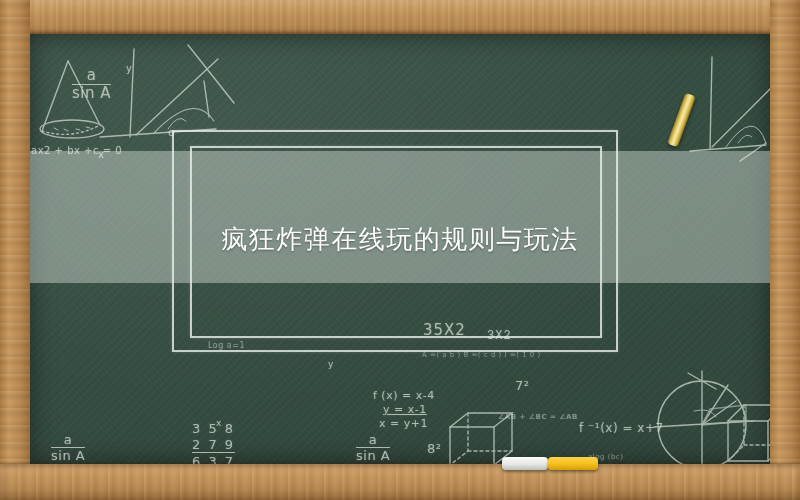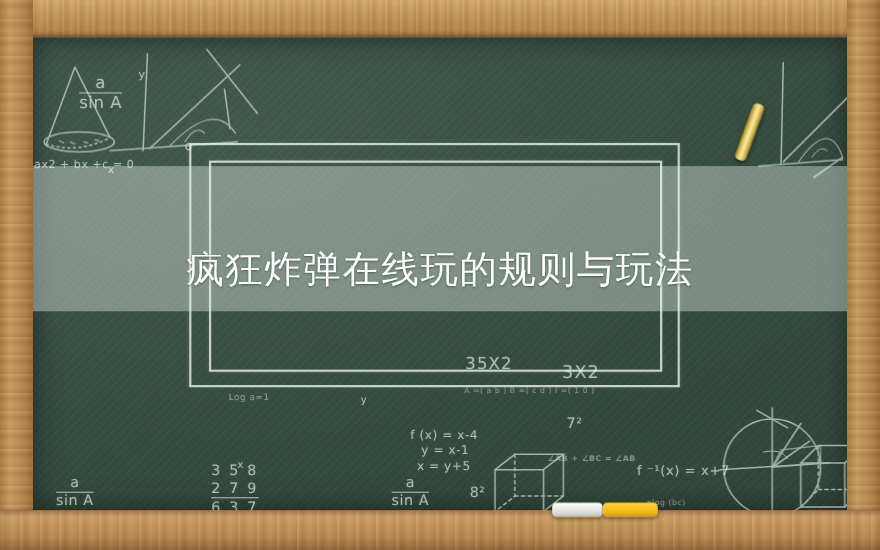--- a/index.html
+++ b/index.html
@@ -132,21 +132,21 @@
     pointer-events: none;
   }
 
   
   .title {
     position: absolute;
     left: 0; top: 222px;
     width: 800px;
     text-align: center;
     font-family: "DejaVu Sans", sans-serif;
-    font-size: 34px;
+    font-size: 26px;
     font-weight: 500;
     color: #ffffff;
     letter-spacing: 1.5px;
     text-shadow: 0 1px 2px rgba(40,50,44,0.55);
   }
 
   
   .chalk-stick {
     position: absolute;
     border-radius: 4px;
@@ -259,43 +259,43 @@
         <span class="den">sin A</span>
       </span>
     </div>
     <div class="chalk-text" style="left:98px; top:30px; font-size:10px;">y</div>
     <div class="chalk-text" style="left:70px; top:116px; font-size:10px;">x</div>
     <div class="chalk-text" style="left:140px; top:93px; font-size:11px;">o</div>
     <div class="chalk-text" style="left:3px; top:112px; font-size:10px;">ax2 + bx +c = 0</div>
 
     <div class="chalk-text" style="left:345px; top:356px; font-size:11px; line-height:1.25;">
       <div>f (x) = x-4</div>
-      <div style="padding-left:10px;">y = x-1</div>
-      <div style="padding-left:6px;">x = y+5</div>
+      <div style="padding-left:10px;text-decoration:underline;">y = x-1</div>
+      <div style="padding-left:6px;">x = y+1</div>
     </div>
     <div class="chalk-text" style="left:487px; top:345px; font-size:13px;">7²</div>
     <div class="chalk-text" style="left:470px; top:380px; font-size:7px; opacity:0.45;font-weight:bold;">∠AB + ∠BC = ∠AB</div>
 
     <div class="chalk-text" style="left:328px; top:400px; font-size:13px;">
       <span class="frac">
         <span class="num">a</span>
         <span class="den">sin A</span>
       </span>
     </div>
     <div class="chalk-text" style="left:399px; top:408px; font-size:13px;text-align:right;">8²</div>
     <div class="chalk-text" style="left:23px; top:400px; font-size:13px;">
       <span class="frac">
         <span class="num">a</span>
         <span class="den">sin A</span>
       </span>
     </div>
 
     <div class="chalk-text" style="left:363px; top:288px; font-size:15px; letter-spacing:1px;margin-left:32px;">35X2</div>
-    <div class="chalk-text" style="left:483px; top:296px; font-size:16px; letter-spacing:1px;">3X2</div>
-    <div class="chalk-text" style="left:180px; top:324px; font-size:8px; opacity:0.5;">Log a=1</div>
+    <div class="chalk-text" style="left:459px; top:296px; font-size:12px; letter-spacing:1px;font-family:Liberation Mono, monospace;">3X2</div>
+    <div class="chalk-text" style="left:180px; top:308px; font-size:8px; opacity:0.5;">Log a=1</div>
     <div class="chalk-text" style="left:394px; top:318px; font-size:7px; opacity:0.45;">A =( a b ) B =( c d ) I =( 1 0 )</div>
     <div class="chalk-text" style="left:551px; top:388px; font-size:12px;">f ⁻¹(x) = x+7</div>
     <div class="chalk-text" style="left:560px; top:420px; font-size:7px; opacity:0.45;">alog (bc)</div>
     <div class="chalk-text" style="left:300px; top:326px; font-size:9px;">y</div>
     <div class="chalk-text" style="left:188px; top:385px; font-size:9px;">x</div>
 
     <div class="chalk-text" style="left:164px; top:388px; font-size:13px; line-height:1.2; letter-spacing:2px;">
       <div>3 5 8</div>
       <div>2 7 9</div>
       <div style="border-top:1px solid currentColor; padding-top:1px;">6 3 7</div>

